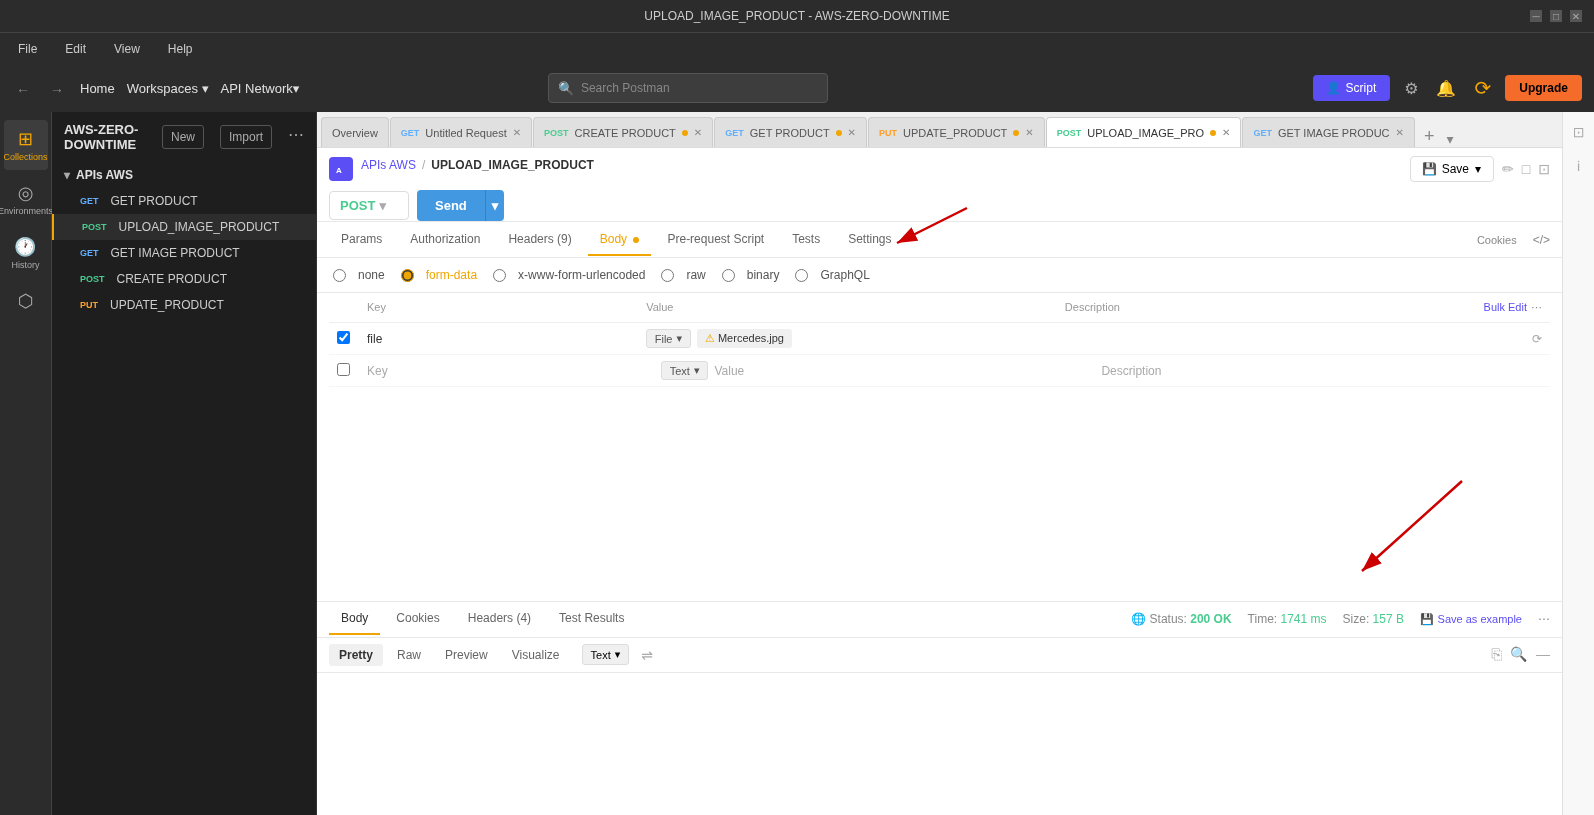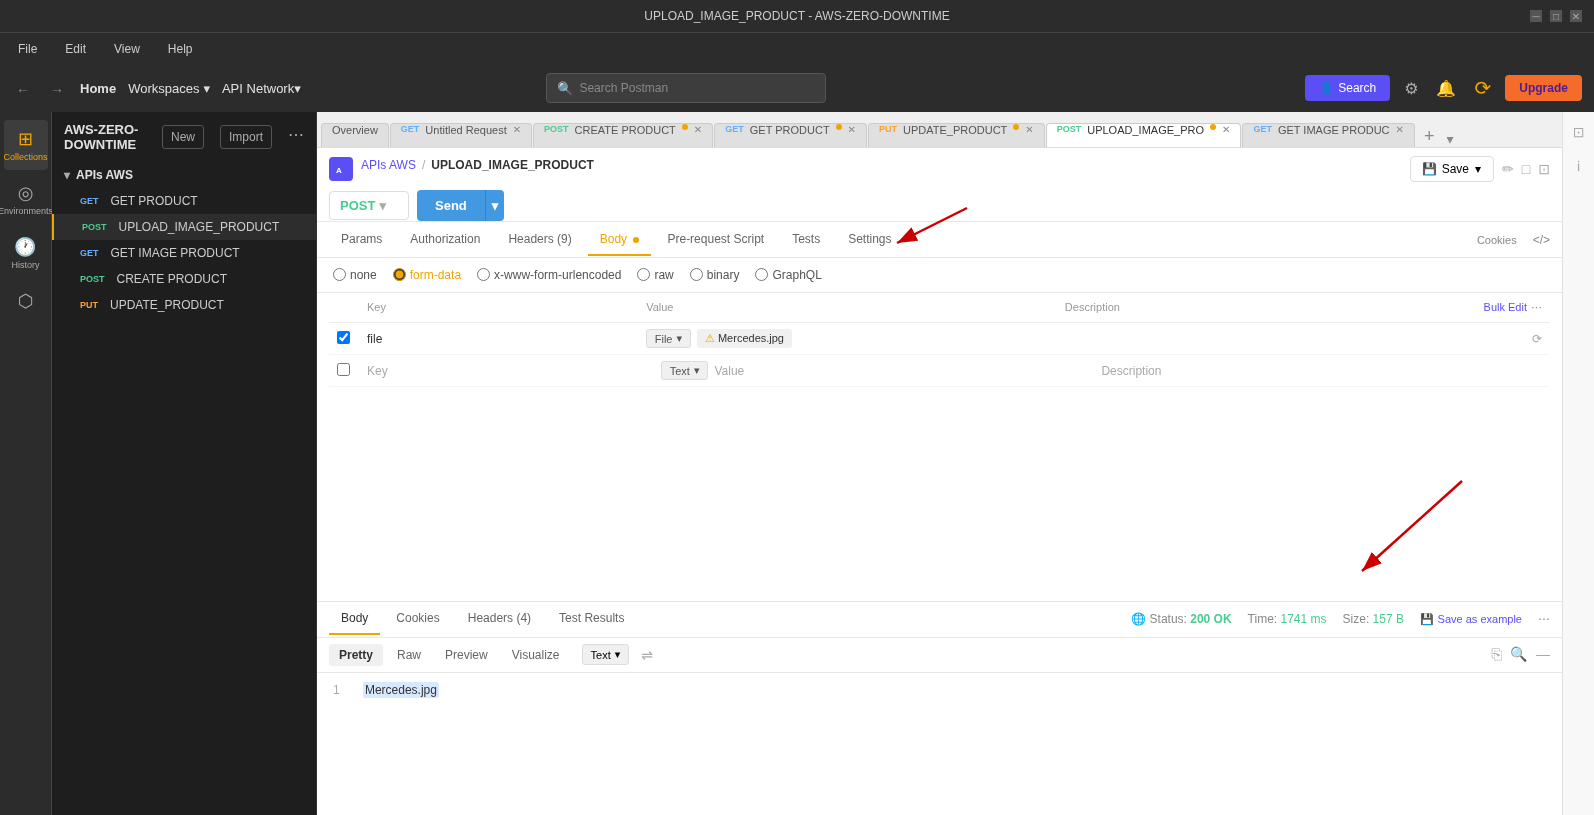--- a/index.html
+++ b/index.html
@@ -61,21 +61,21 @@
     }
     .nav-arrow {
       color: #888;
       font-size: 14px;
       cursor: pointer;
       padding: 4px;
     }
     .nav-home {
       color: #e0e0e0;
       font-size: 13px;
-      font-weight: 700;
+      font-weight: 400;
       cursor: pointer;
     }
     .nav-workspaces {
       color: #e0e0e0;
       font-size: 13px;
       cursor: pointer;
       display: flex; align-items: center; gap: 4px;
     }
     .nav-api-network {
       color: #e0e0e0;
@@ -114,21 +114,21 @@
       display: flex; align-items: center; gap: 4px;
     }
     .icon-btn {
       color: #aaa;
       font-size: 16px;
       cursor: pointer;
       padding: 4px;
     }
     .upgrade-btn {
       background: #f56b2a;
-      color: #4c1d95;
+      color: #000000;
       border: none;
       border-radius: 4px;
       padding: 6px 14px;
       font-size: 12px;
       cursor: pointer;
       font-weight: 600;
     }
 
     
     .main-layout {
@@ -229,24 +229,24 @@
     .tabs-bar {
       height: 36px;
       background: #f0f0f0;
       display: flex;
       align-items: flex-end;
       padding: 0 4px;
       overflow: hidden;
       border-bottom: 1px solid #ddd;
     }
     .tab {
-      height: 24px;
+      height: 30px;
       padding: 0 10px;
       display: flex;
-      align-items: flex-start;
+      align-items: center;
       gap: 6px;
       font-size: 11px;
       cursor: pointer;
       border-radius: 4px 4px 0 0;
       background: #e0e0e0;
       border: 1px solid #ccc;
       border-bottom: none;
       color: #555;
       white-space: nowrap;
       margin-right: 1px;
@@ -370,22 +370,22 @@
     .body-options {
       display: flex;
       align-items: center;
       gap: 16px;
       padding: 10px 16px;
       background: #fff;
       border-bottom: 1px solid #e8e8e8;
     }
     .radio-option {
       display: flex;
-      align-items: flex-start;
-      gap: 4px;
+      align-items: center;
+      gap: 12px;
       font-size: 12px;
       color: #555;
       cursor: pointer;
     }
     .radio-option input { cursor: pointer; accent-color: #f0a500; }
 
     
     .form-table {
       width: 100%;
       padding: 0 12px;
@@ -607,21 +607,21 @@
   </span>
 
   <div class="search-bar">
     <span style="margin-right:6px;color:#888;font-size:13px;">🔍</span>
     <span>Search Postman</span>
   </div>
 
   <div class="nav-right">
     <button class="invite-btn">
       <span>👤</span>
-      <span>Search</span>
+      <span>Script</span>
     </button>
     <span class="icon-btn">⚙</span>
     <span class="icon-btn">🔔</span>
     <span class="icon-btn" style="color:#f0a500;font-size:20px;">⟳</span>
     <button class="upgrade-btn">Upgrade</button>
   </div>
 </div>
 
 <div class="main-layout">
 
@@ -947,24 +947,20 @@
           <span>▾</span>
         </div>
         <span style="margin-left:8px;color:#aaa;font-size:14px;cursor:pointer;">⇌</span>
         <div class="view-actions">
           <span class="view-action-btn">⎘</span>
           <span class="view-action-btn">🔍</span>
           <span class="view-action-btn">—</span>
         </div>
       </div>
 
-      <div class="response-body">
-        <span class="line-num">1</span>
-        <span class="code-highlight">Mercedes.jpg</span>
-      </div>
     </div>
 
   </div>
 
   <div class="right-panel">
     <span class="right-panel-icon">⊡</span>
     <span class="right-panel-icon">ℹ</span>
   </div>
 </div>
 

